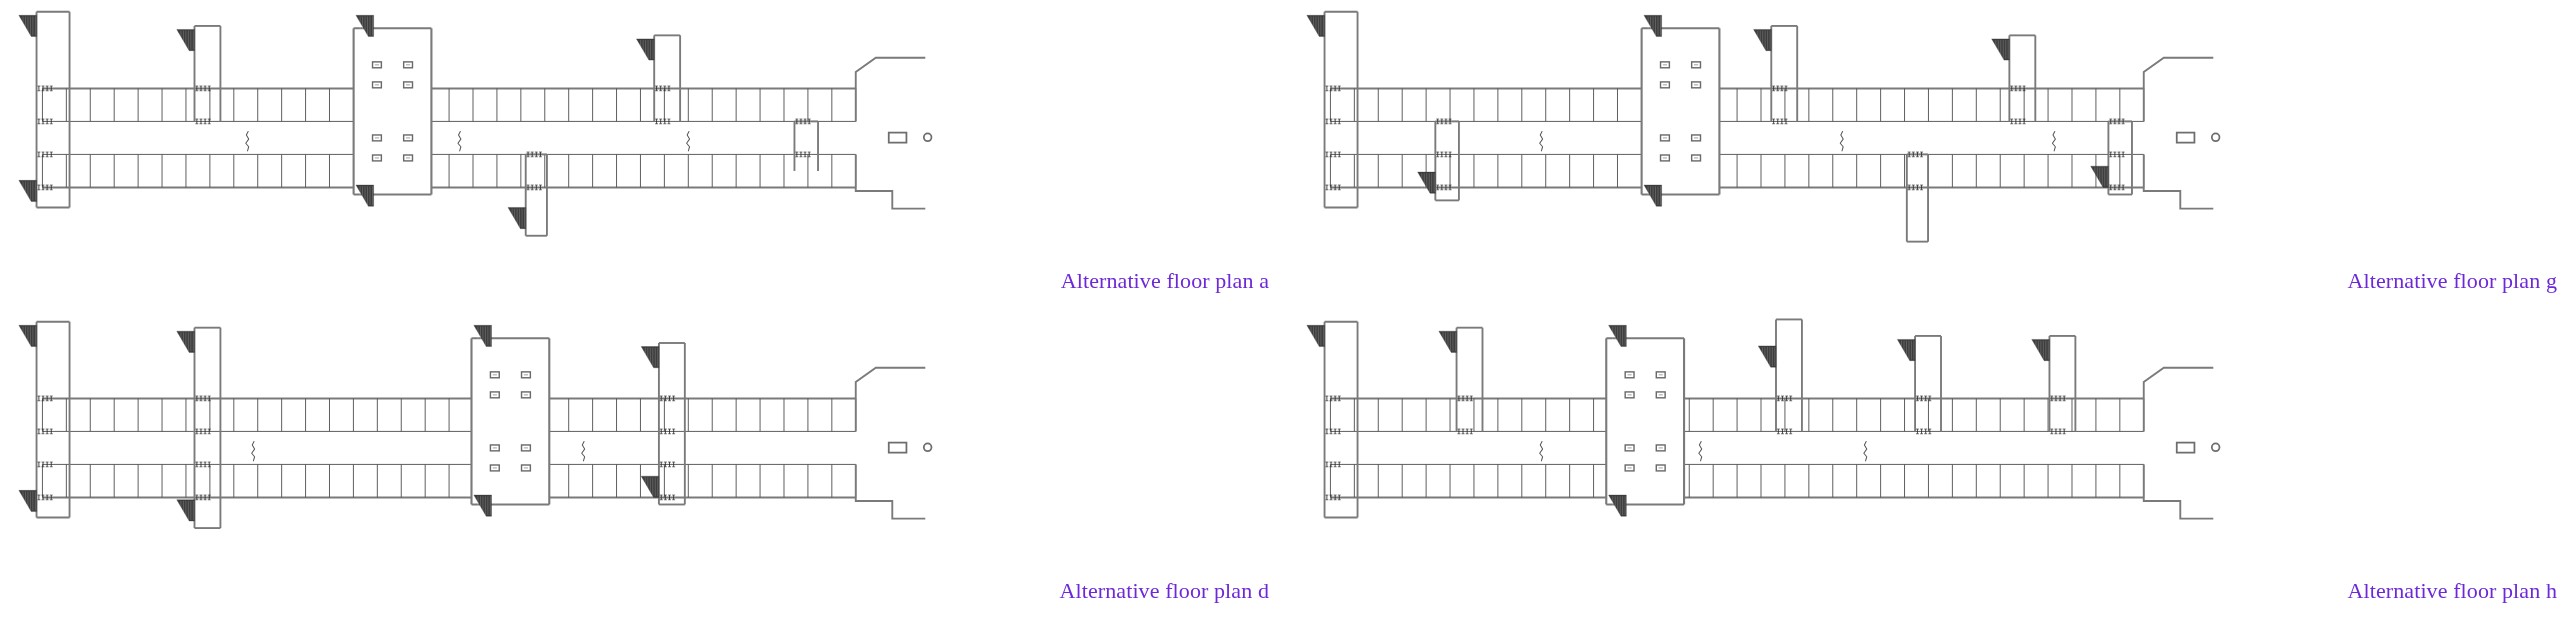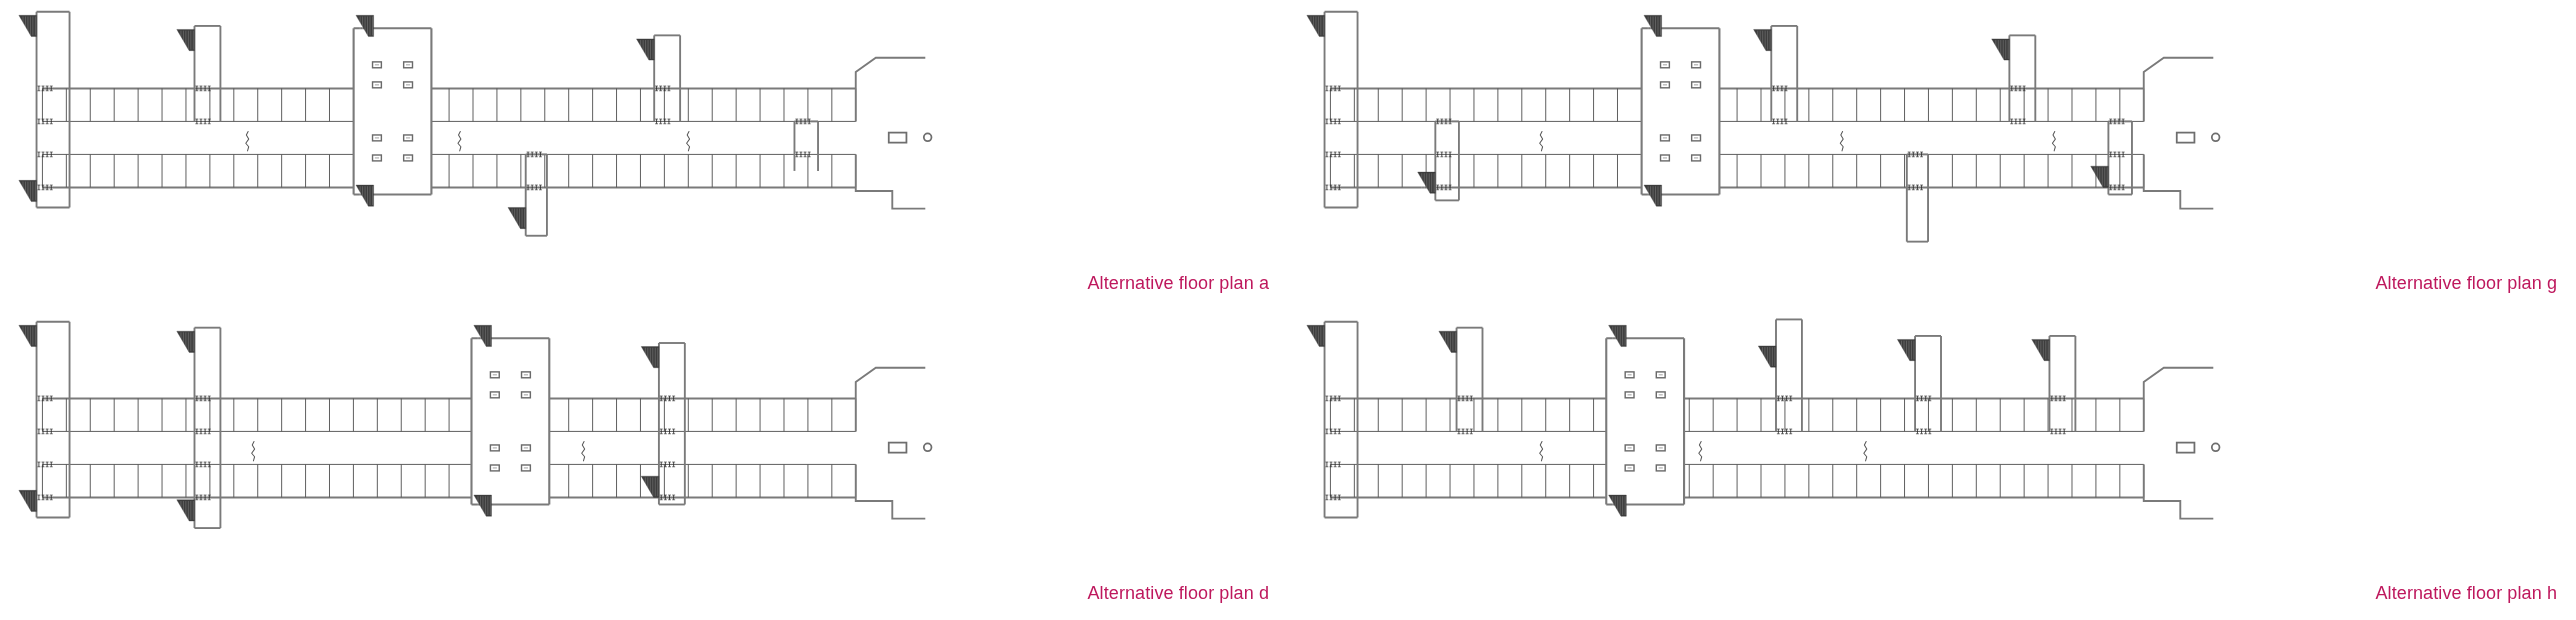--- a/index.html
+++ b/index.html
@@ -2,22 +2,22 @@
 <html style="font-size:9.4px"><head>
 <meta charset="utf-8">
 <style>
   html,body{margin:0;padding:0;background:#ffffff;}
   body{width:2576px;height:620px;font-family:"Liberation Serif",serif;overflow:hidden;}
   #sheet{position:relative;width:2576px;height:620px;background:#ffffff;}
   .panel{position:absolute;width:1288px;height:310px;}
   .panel.r0{top:0;} .panel.r1{top:310px;}
   .panel.c0{left:0;} .panel.c1{left:1288px;text-align:right;}
   .plan-svg{position:absolute;left:0;top:0;width:1288px;height:277px;display:block;}
-  .caption{position:absolute;right:19px;bottom:16.5px;font-family:Liberation Sans, sans-serif;
-           font-size:18px;color:#be185d;white-space:nowrap;letter-spacing:0.1px;}
+  .caption{position:absolute;right:19px;bottom:16.5px;font-family:Liberation Serif, serif;
+           font-size:22px;color:#6d28d9;white-space:nowrap;letter-spacing:0.1px;}
 </style>
 </head>
 <body>
 
 <div id="sheet">
   <div class="panel r0 c0">
     <svg class="plan-svg" viewBox="0 0 1520 470" preserveAspectRatio="xMinYMin meet">
         <g>
           <line x1="72" y1="150" x2="600" y2="150" stroke="#7a7a7a" stroke-width="3.4" stroke-linecap="butt"></line>
           <line x1="732" y1="150" x2="1452" y2="150" stroke="#7a7a7a" stroke-width="3.4" stroke-linecap="butt"></line>

